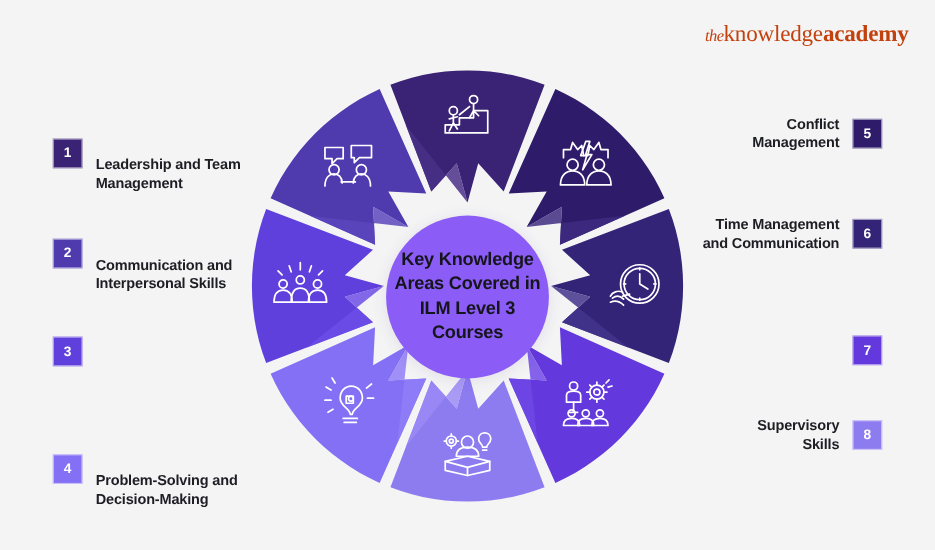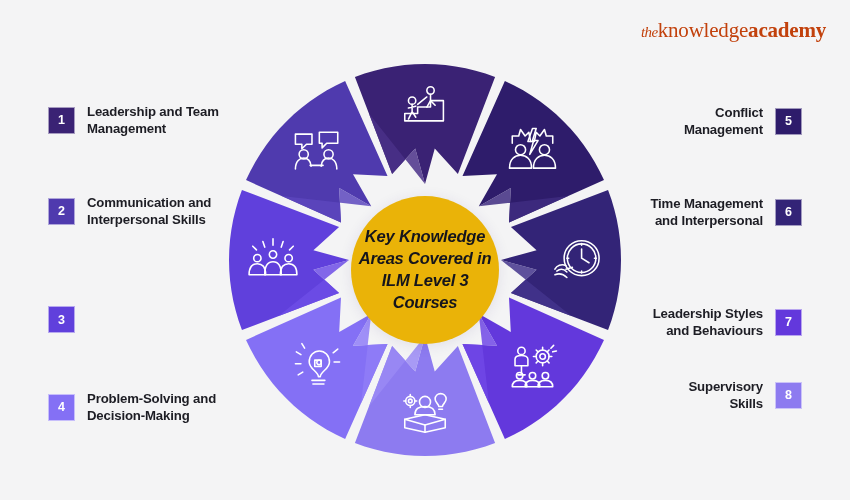--- a/index.html
+++ b/index.html
@@ -50,21 +50,21 @@
   .num {
     width:27px; height:27px; flex:0 0 27px;
     display:flex; align-items:center; justify-content:center;
     color:#fff; font-size:12.5px; font-weight:700;
     outline:1px solid rgba(255,255,255,.55); outline-offset:-1px;
   }
   .ltext {
     font-size:13.2px; line-height:1.32; font-weight:700;
     color:#1d1d24; letter-spacing:-.15px; white-space:pre-line;
   }
-  .label-row.left  .ltext { text-align:left; }
+  .label-row.left  .ltext { text-align:left;margin-top:38px; }
   .label-row.right .ltext { text-align:right; }
 
   .r1 { top:103px; } .r2 { top:194px; } .r3 { top:306px; } .r4 { top:390px; }
   .r5 { top:104px; } .r6 { top:195px; } .r7 { top:305px; } .r8 { top:378px; }
 </style>
 </head>
 <body style="background: rgb(244, 244, 245);">
 
 <div id="stage">
 
@@ -173,21 +173,21 @@
             <circle cx="-16" cy="-12" r="5"></circle>
             <circle cx="-16" cy="-12" r="2"></circle>
             <path d="M-16,-19 L-16,-17 M-16,-7 L-16,-5 M-23,-12 L-21,-12 M-11,-12 L-9,-12"></path>
             <path d="M15,-6 C15,-9 11,-10 11,-14 C11,-18 14,-20 17,-20 C20,-20 23,-18 23,-14 C23,-10 19,-9 19,-6 Z"></path>
             <path d="M15,-3 L19,-3"></path>
           </g>
         </g>
     </svg>
   </div>
 
-  <div id="center-circle" style="background: #eab308; font-style: italic;">
+  <div id="center-circle" style="background: #8b5cf6;">
     <div id="center-text" style="color: rgb(21, 21, 28);">Key Knowledge Areas Covered in ILM Level 3 Courses</div>
   </div>
 
   <div class="label-row left r1">
     <div class="num" style="background: rgb(58, 34, 116);">1</div>
     <div class="ltext">Leadership and Team
 Management</div>
   </div>
   <div class="label-row left r2">
     <div class="num" style="background: rgb(79, 58, 174);">2</div>
@@ -203,26 +203,24 @@
 Decision-Making</div>
   </div>
 
   <div class="label-row right r5">
     <div class="ltext">Conflict
 Management</div>
     <div class="num" style="background: rgb(46, 28, 107);">5</div>
   </div>
   <div class="label-row right r6">
     <div class="ltext">Time Management
-and Interpersonal</div>
+and Communication</div>
     <div class="num" style="background: rgb(51, 36, 119);">6</div>
   </div>
   <div class="label-row right r7">
-    <div class="ltext">Leadership Styles
-and Behaviours</div>
     <div class="num" style="background: rgb(99, 56, 220);">7</div>
   </div>
   <div class="label-row right r8">
     <div class="ltext">Supervisory
 Skills</div>
     <div class="num" style="background: rgb(141, 123, 240);">8</div>
   </div>
 
 </div>
 

